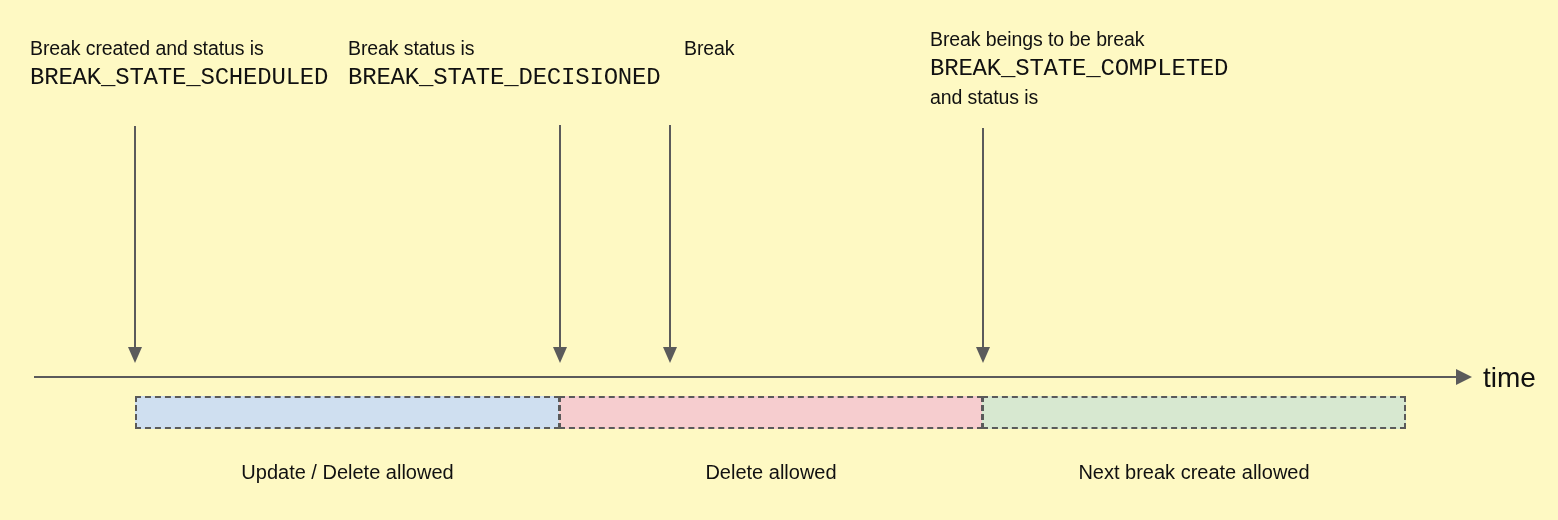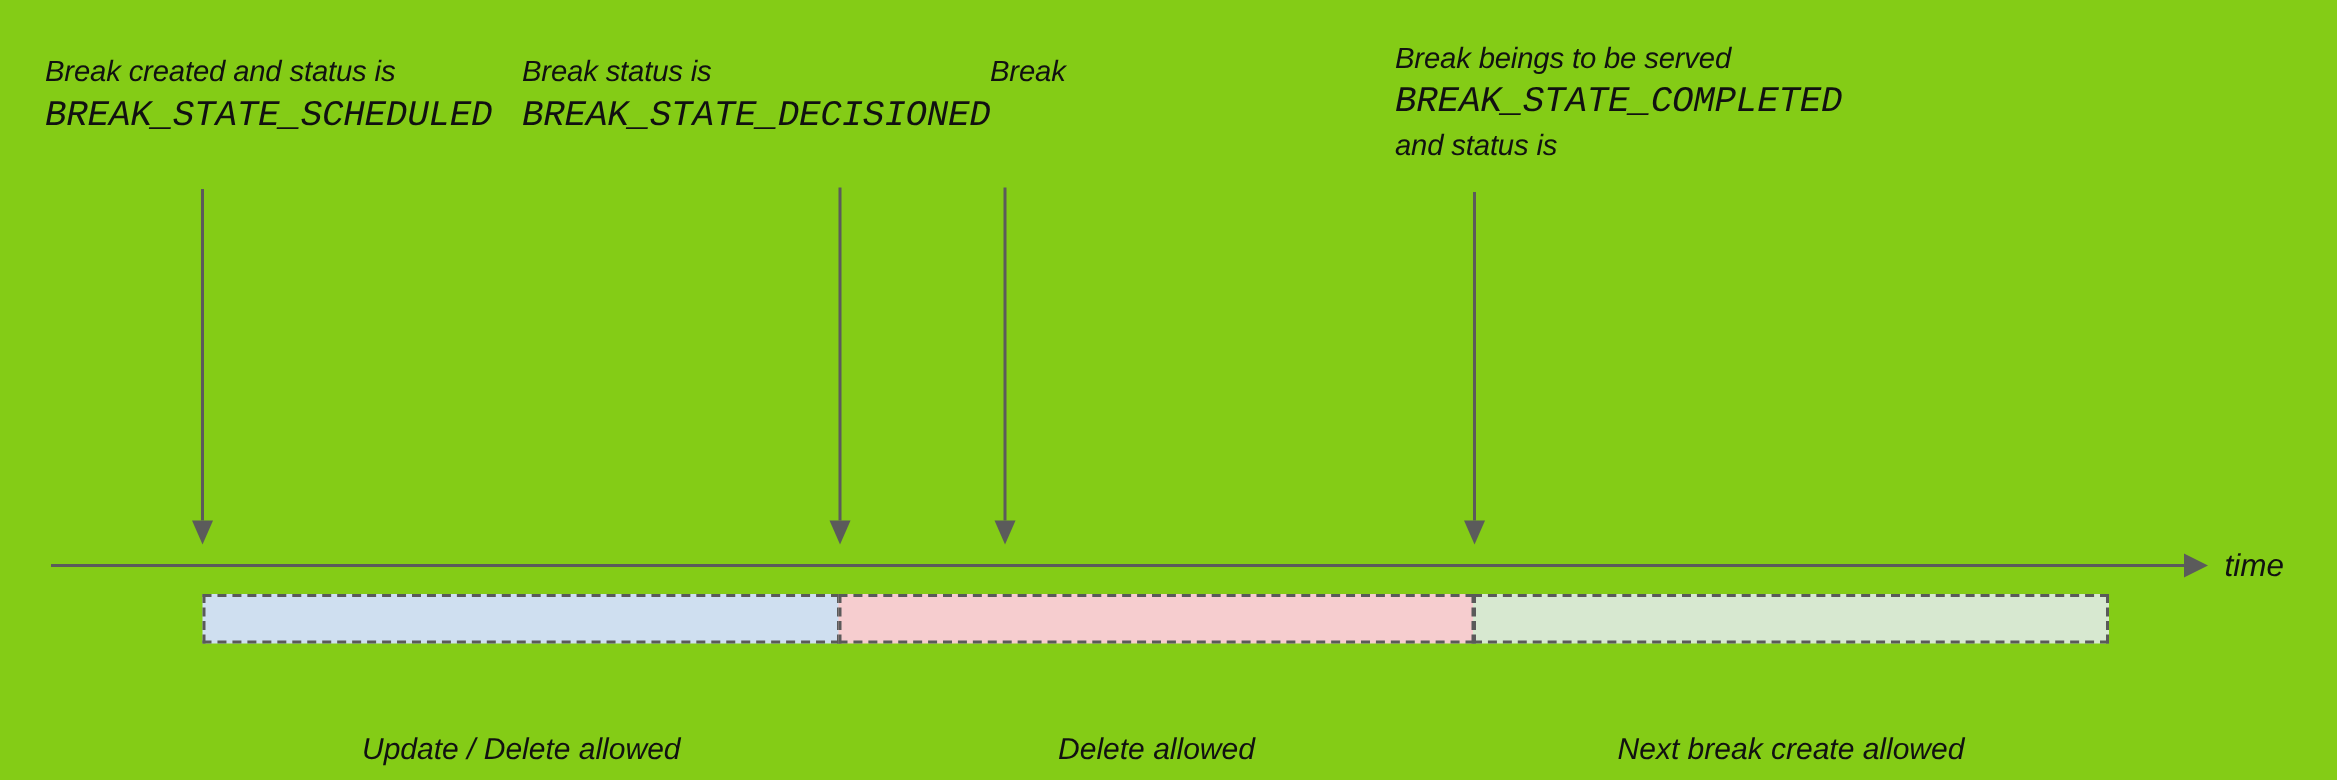--- a/index.html
+++ b/index.html
@@ -35,21 +35,21 @@
   }
   .annotation .mono {
     font-family: "Liberation Mono", "DejaVu Sans Mono", monospace;
     font-size: 24px;
     letter-spacing: -0.2px;
   }
   .annotation .line { display: block; }
 
   #annotation-1 { left: 30px;  top: 34px; }
   #annotation-2 { left: 348px; top: 34px; }
-  #annotation-3 { left: 660px; top: 34px; }
+  #annotation-3 { left: 684px; top: 34px; }
   #annotation-4 { left: 930px; top: 25px; }
 
   
   .pointer {
     position: absolute;
     width: 14px;
   }
   .pointer .shaft {
     position: absolute;
     left: 6px;
@@ -106,21 +106,21 @@
     width: 0;
     height: 0;
     border-top: 8px solid transparent;
     border-bottom: 8px solid transparent;
     border-left: 16px solid #5b5b5b;
   }
   #time-axis-label {
     position: absolute;
     left: 1483px;
     top: 366px;
-    font-size: 21px;
+    font-size: 28px;
     line-height: 24px;
     color: #111111;
     font-family: "Liberation Sans", sans-serif;
   }
 
   
   .phase-bar {
     position: absolute;
     top: 396px;
     height: 33px;
@@ -134,47 +134,46 @@
   
   .phase-caption {
     position: absolute;
     top: 459px;
     font-size: 20px;
     line-height: 26px;
     color: #111111;
     text-align: center;
     white-space: nowrap;
     font-family: "Liberation Sans", sans-serif;
-    margin-top: 28px;
   }
   #phase-caption-0 { left: 135px; width: 425px; }
   #phase-caption-1 { left: 559px; width: 424px; }
   #phase-caption-2 { left: 982px; width: 424px; }
 </style>
 </head>
 <body>
 
-<div id="diagram" style="background: #84cc16; font-style: italic;">
+<div id="diagram" style="background: #fef9c3;">
 
   <div class="annotation" id="annotation-1">
     <span class="line sans">Break created and status is</span>
     <span class="line mono">BREAK_STATE_SCHEDULED</span>
   </div>
 
   <div class="annotation" id="annotation-2">
     <span class="line sans">Break status is</span>
     <span class="line mono">BREAK_STATE_DECISIONED</span>
   </div>
 
   <div class="annotation" id="annotation-3">
     <span class="line sans">Break</span>
   </div>
 
   <div class="annotation" id="annotation-4">
-    <span class="line sans">Break beings to be served</span>
+    <span class="line sans">Break beings to be break</span>
     <span class="line mono">BREAK_STATE_COMPLETED</span>
     <span class="line sans">and status is</span>
   </div>
 
   <div class="pointer" id="pointer-1">
     <div class="shaft" style="background: rgb(91, 91, 91);"></div>
     <div class="head" style="border-top-color: rgb(91, 91, 91);"></div>
   </div>
   <div class="pointer" id="pointer-2">
     <div class="shaft" style="background: rgb(91, 91, 91);"></div>

